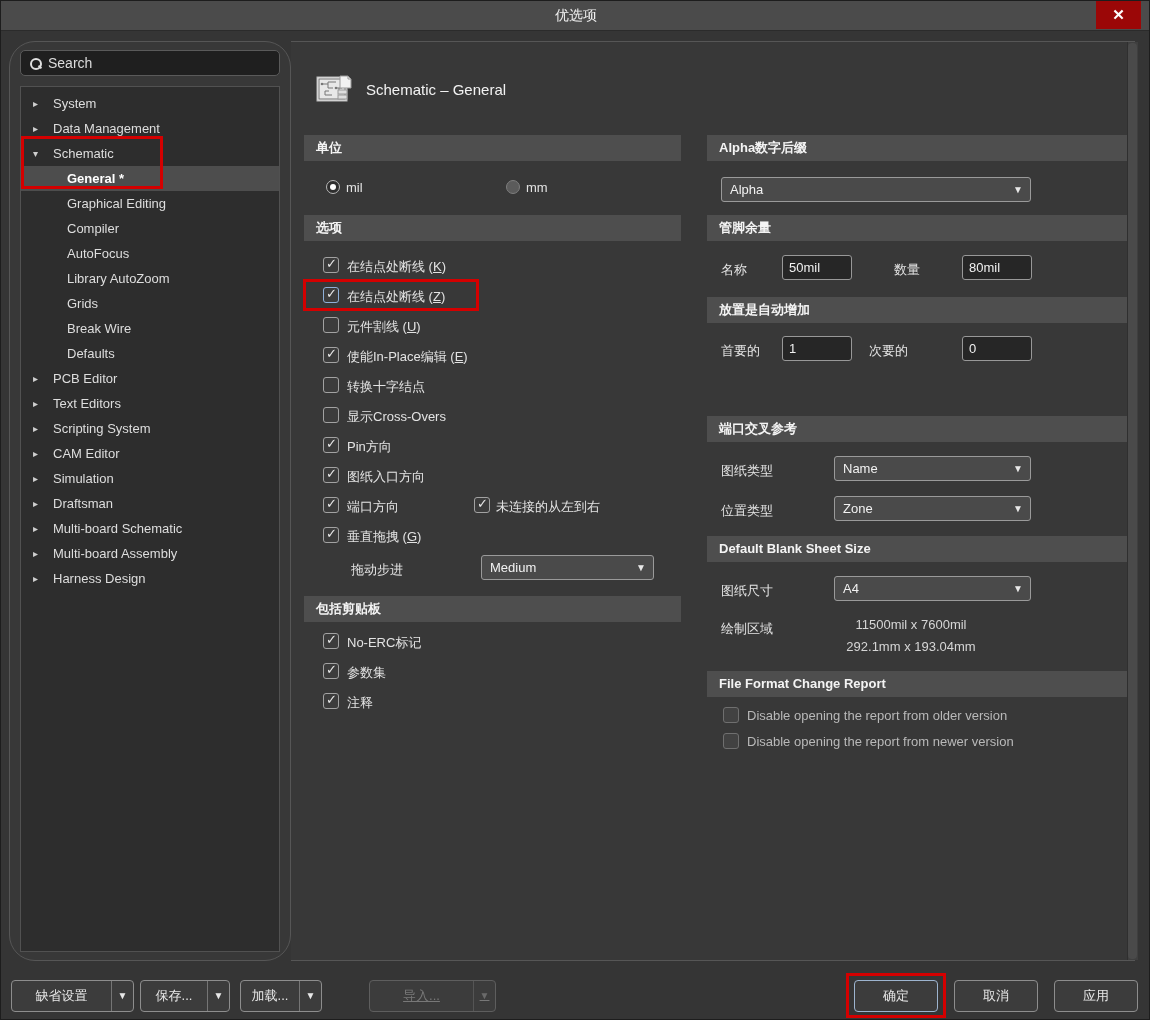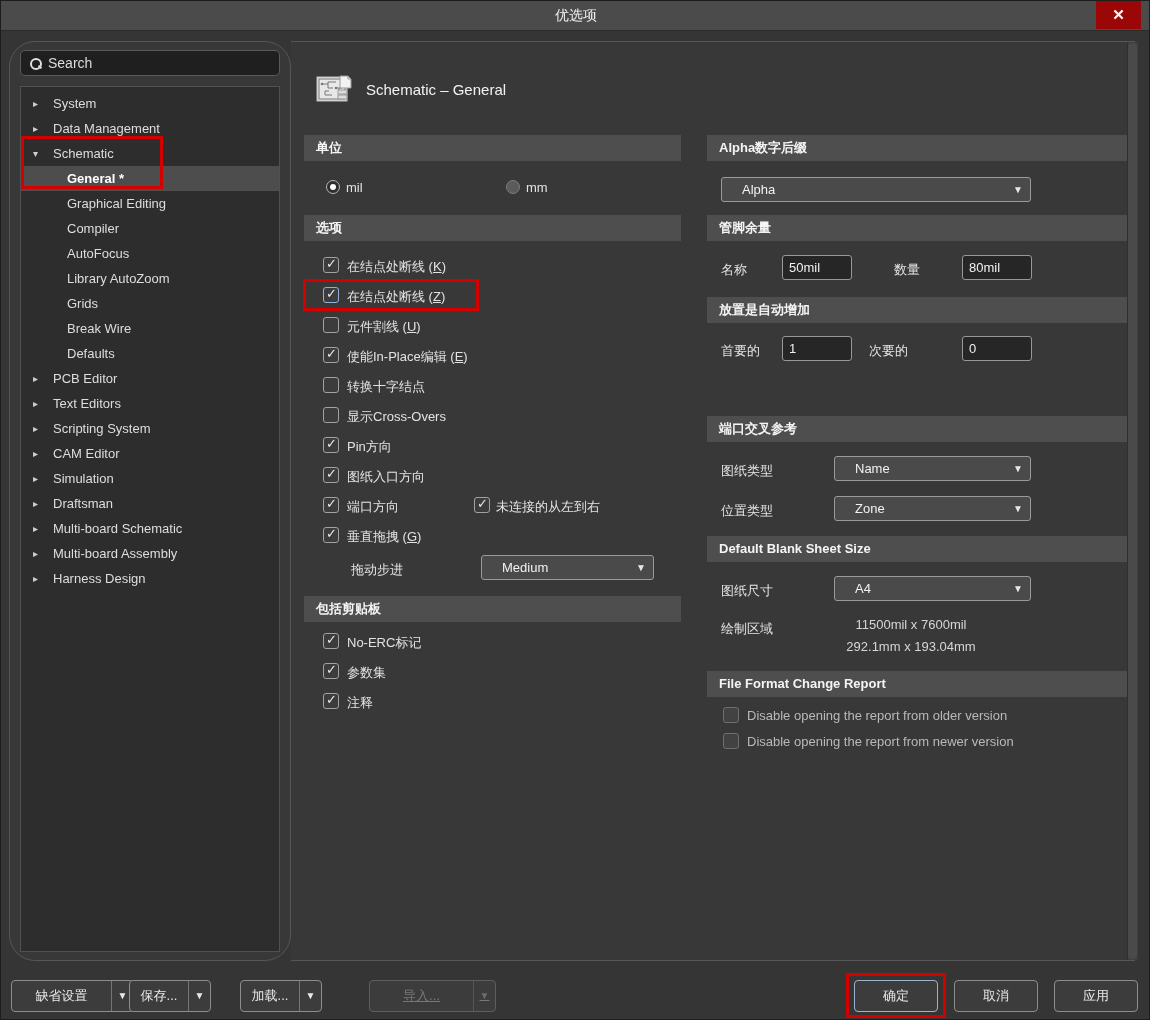--- a/index.html
+++ b/index.html
@@ -64,21 +64,21 @@
   .clabel.dim { color:#b9b9b9; }
   .clabel u { text-decoration:underline; }
   
   .tinput { position:absolute; width:70px; height:25px; background:#262626;
     border:1px solid #989898; border-radius:3px; color:#f0f0f0; font-size:13px;
     padding:8px 6px; font-family:"Liberation Sans",sans-serif; }
   .flabel { position:absolute; font-size:13px; color:#e3e3e3; }
   
   .dd { position:absolute; height:25px; background:#4a4a4a; border:1px solid #9a9a9a;
     border-radius:3px; color:#f2f2f2; font-size:13px; line-height:23px;
-    padding-left:20px; cursor:pointer; }
+    padding-left:8px; cursor:pointer; }
   .dd .ddarr { position:absolute; right:7px; top:0; line-height:23px; font-size:10px; color:#e8e8e8; }
   
   .vtext { position:absolute; font-size:13px; color:#d6d6d6; text-align:center; }
   
   .btn { position:absolute; top:979px; height:32px; background:#3c3c3c;
     border:1px solid #8d8d8d; border-radius:4px; color:#e8e8e8; font-size:13px;
     text-align:center; cursor:pointer; }
   .btn .txt { display:block; line-height:30px; }
   .split { display:flex; padding:0; }
   .split .main { flex:1; line-height:30px; }
@@ -238,21 +238,21 @@
   <span class="cb dis" style="left:722px; top:732px;"></span>
   <span class="clabel dim" style="left:746px; top:733px;">Disable opening the report from newer version</span>
 
   <div class="scrollstrip"></div>
   <div class="scrollthumb"></div>
 
   <div class="btn split" style="left:10px; width:123px;">
     <span class="main">缺省设置</span>
     <span class="darr">▼</span>
   </div>
-  <div class="btn split" style="left:128px; width:82px;">
+  <div class="btn split" style="left:139px; width:90px;">
     <span class="main">保存...</span>
     <span class="darr">▼</span>
   </div>
   <div class="btn split" style="left:239px; width:82px;">
     <span class="main">加载...</span>
     <span class="darr">▼</span>
   </div>
   <div class="btn split disabled" style="left:368px; width:127px;">
     <span class="main">导入...</span>
     <span class="darr">▼</span>

